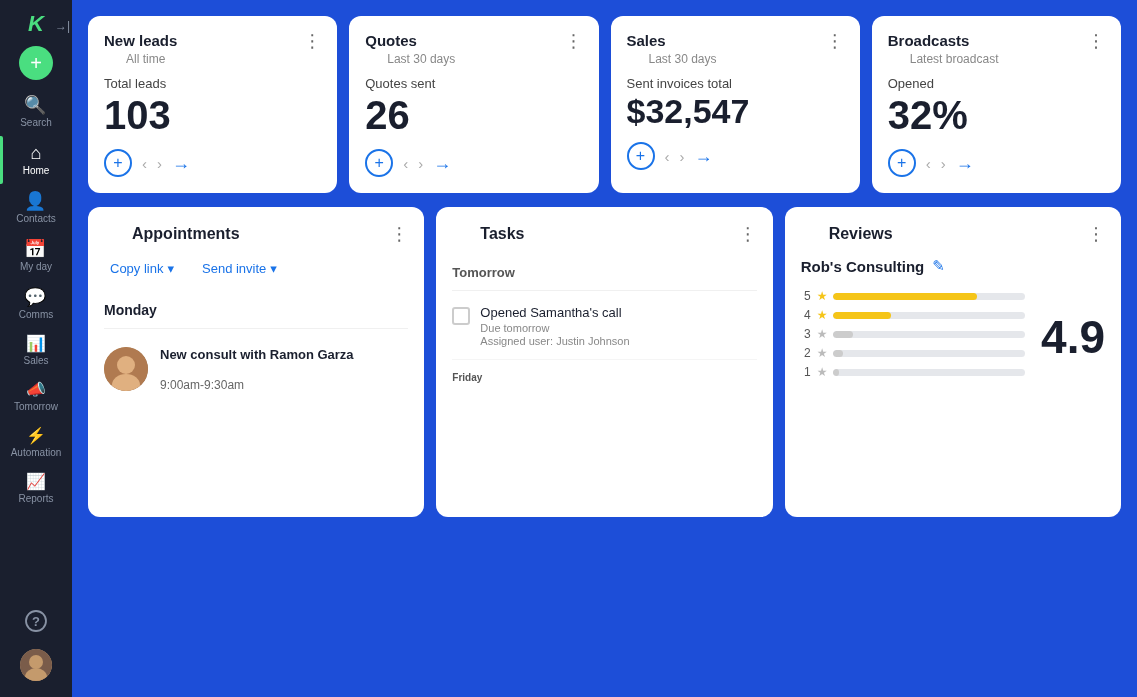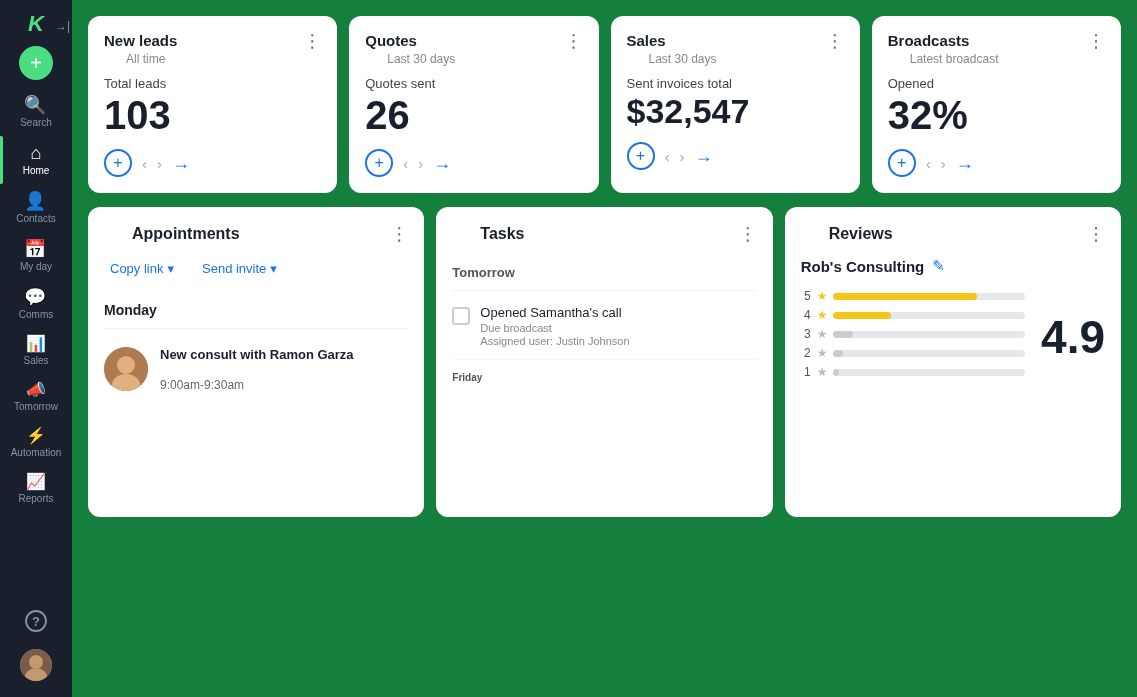--- a/index.html
+++ b/index.html
@@ -80,21 +80,21 @@
       overflow: hidden; cursor: pointer;
       display: flex; align-items: center; justify-content: center;
       font-size: 14px;
     }
 
     
     .main {
       flex: 1;
       overflow-y: auto;
       padding: 16px;
-      background: #15803d;
+      background: #1d4ed8;
     }
 
     
     .stat-cards {
       display: grid;
       grid-template-columns: repeat(4, 1fr);
       gap: 12px;
       margin-bottom: 14px;
     }
     .stat-card {
@@ -450,21 +450,21 @@
     <div class="panel">
       <div class="panel-header">
         <span class="panel-title">Tasks</span>
         <span class="panel-menu">⋮</span>
       </div>
       <div class="tasks-section-label">Tomorrow</div>
       <div class="task-item">
         <div class="task-checkbox"></div>
         <div class="task-info">
           <div class="task-name">Opened Samantha's call</div>
-          <div class="task-due">Due broadcast</div>
+          <div class="task-due">Due tomorrow</div>
           <div class="task-assigned">Assigned user: Justin Johnson</div>
         </div>
       </div>
       <div class="tasks-friday-label">Friday</div>
     </div>
 
     <div class="panel">
       <div class="panel-header">
         <span class="panel-title">Reviews</span>
         <span class="panel-menu">⋮</span>

